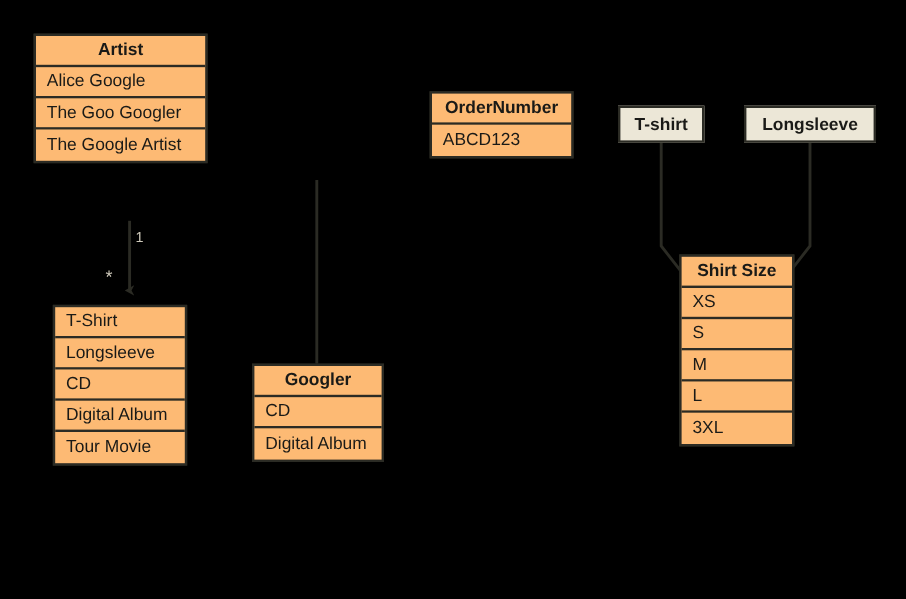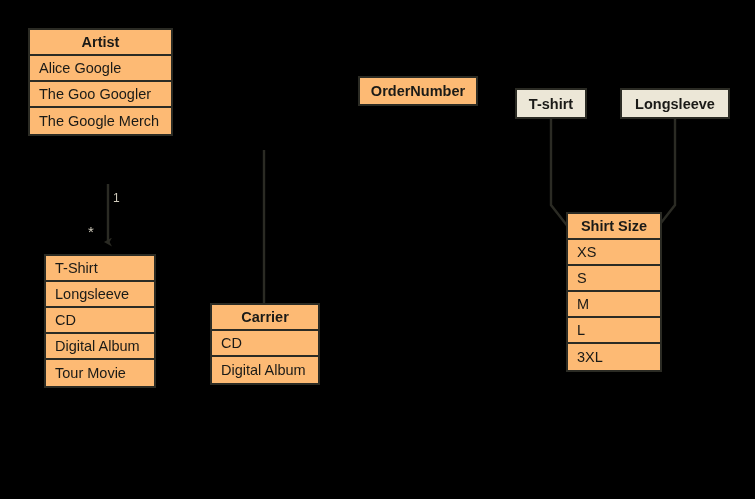--- a/index.html
+++ b/index.html
@@ -101,46 +101,47 @@
 
     <polyline points="551,118 551,205 569,228" fill="none" stroke="#2b2b24" stroke-width="2.4"></polyline>
 
     <polyline points="675,118 675,205 657,228" fill="none" stroke="#2b2b24" stroke-width="2.4"></polyline>
   </svg>
 
   <div class="entity" style="left:28px; top:28px; width:145px;">
     <div class="cell header">Artist</div>
     <div class="cell">Alice Google</div>
     <div class="cell">The Goo Googler</div>
-    <div class="cell">The Google Merch</div>
+    <div class="cell">The Google Artist</div>
   </div>
 
 
   <div class="entity" style="left:342px; top:76px; width:120px;margin-left:16px;">
     <div class="cell header">OrderNumber</div>
+    <div class="cell">ABCD123</div>
   </div>
 
   <div class="standalone" style="left:515px; top:88px; width:72px;">
     <span>T-shirt</span>
   </div>
 
   <div class="standalone" style="left:620px; top:88px; width:110px;">
     <span>Longsleeve</span>
   </div>
 
   <div class="entity" style="left:44px; top:254px; width:112px;">
     <div class="cell">T-Shirt</div>
     <div class="cell">Longsleeve</div>
     <div class="cell">CD</div>
     <div class="cell">Digital Album</div>
     <div class="cell">Tour Movie</div>
   </div>
 
   <div class="entity" style="left:210px; top:303px; width:110px;">
-    <div class="cell header">Carrier</div>
+    <div class="cell header">Googler</div>
     <div class="cell">CD</div>
     <div class="cell">Digital Album</div>
   </div>
 
   <div class="entity" style="left:566px; top:212px; width:96px;">
     <div class="cell header">Shirt Size</div>
     <div class="cell">XS</div>
     <div class="cell">S</div>
     <div class="cell">M</div>
     <div class="cell">L</div>

